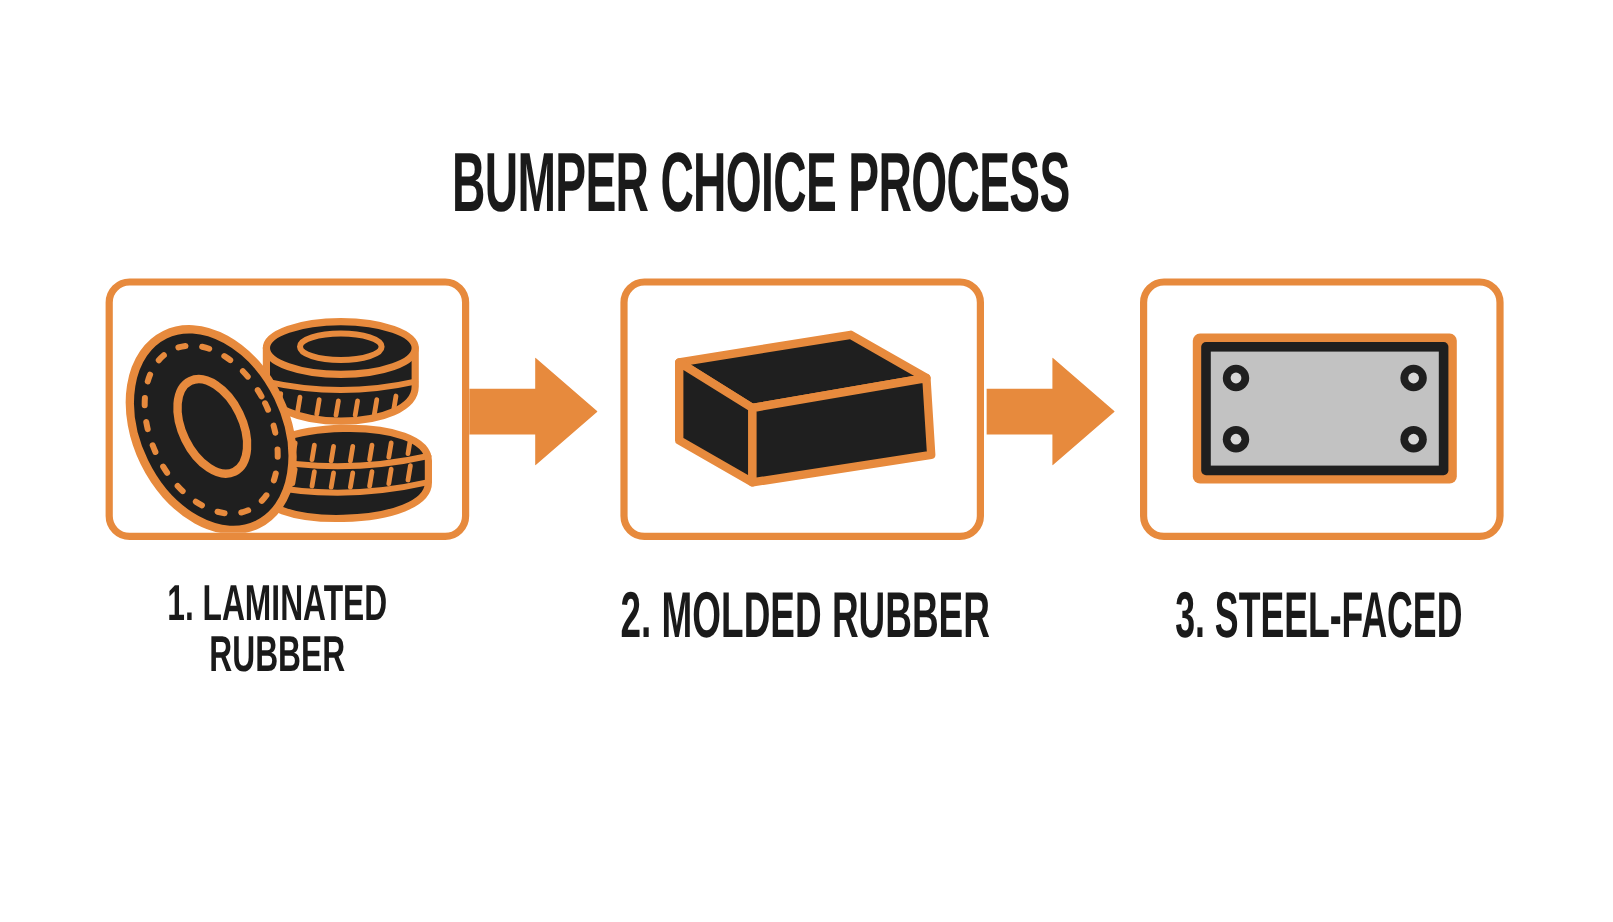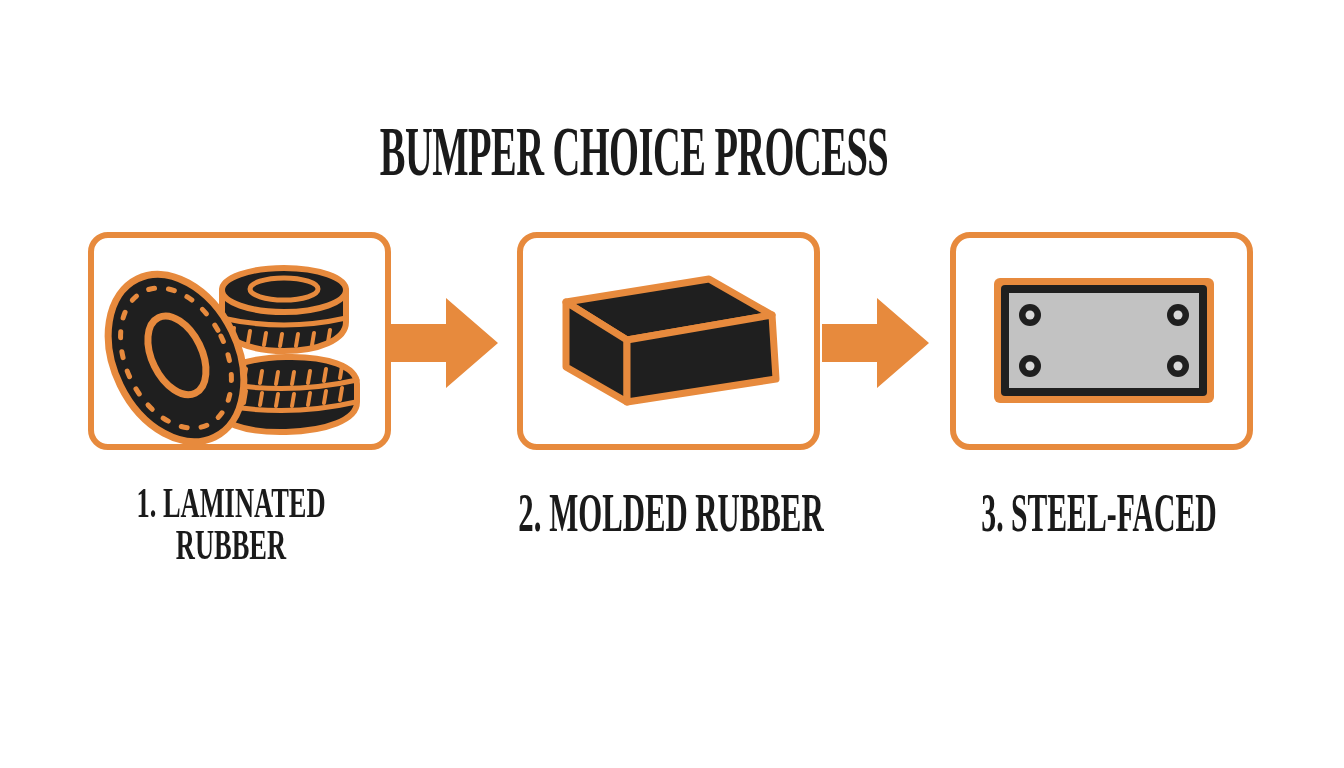--- a/index.html
+++ b/index.html
@@ -6,21 +6,20 @@
   body {
     width: 1344px; height: 768px;
     background: var(--background, #fff);
     font-family: "Liberation Sans", sans-serif;
     overflow: hidden;
   }
   .canvas {
     position: relative;
     width: 1096px; height: 768px;
     background: var(--background, #fff);
-    font-family: Liberation Serif, serif;
   }
   .diagram-title {
     position: absolute;
     left: 634px; top: 112px;
     transform: translateX(-50%) scaleX(0.55);
     transform-origin: center;
     white-space: nowrap;
     font-size: 70px; font-weight: 700;
     letter-spacing: -1px;
     color: var(--text, #1a1a1a);

